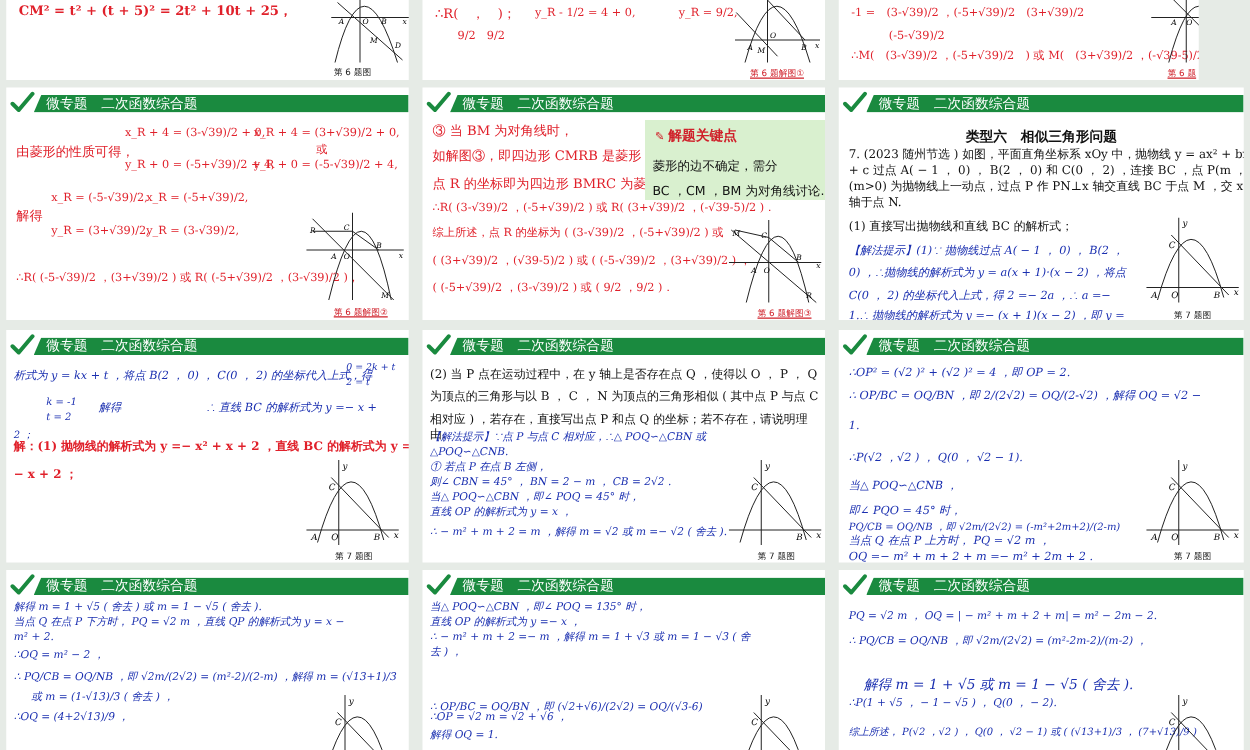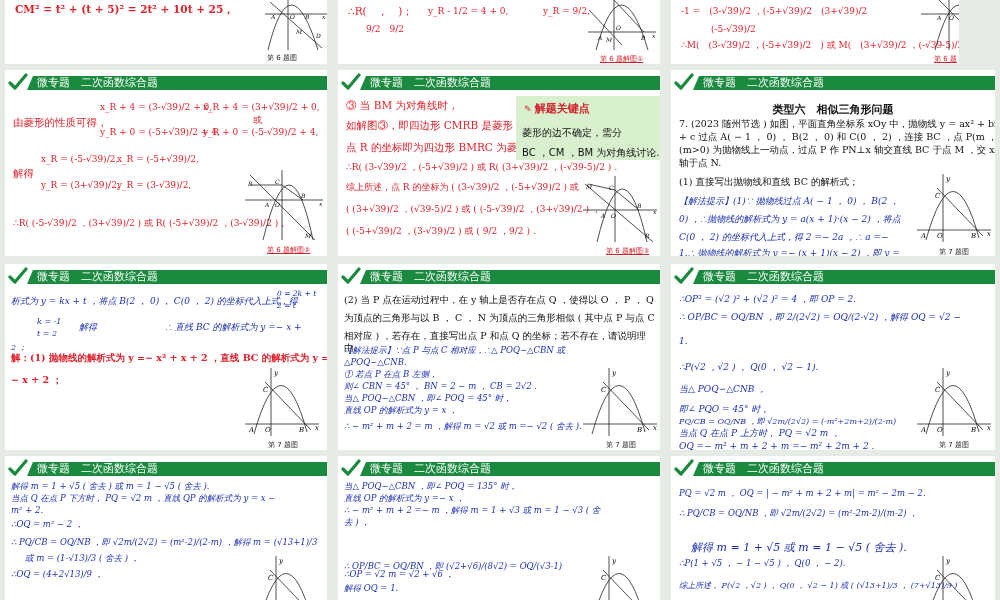--- a/index.html
+++ b/index.html
@@ -316,21 +316,21 @@
         <path d="M2,11 L7,16 L18,3" fill="none" stroke="#1a8a3f" stroke-width="3.2" stroke-linecap="round" stroke-linejoin="round"></path>
       </svg>
     <div class="bar"></div>
     <div class="ttl">微专题　二次函数综合题</div>
   </div>
   <div class="txt blue" style="left:6px;top:24px;font-size:8.5px;line-height:12px;">当△ POQ∽△CBN ，即∠ POQ = 135° 时，</div>
   <div class="txt blue" style="left:6px;top:36px;font-size:8.5px;line-height:12px;">直线 OP 的解析式为 y =− x ，</div>
   <div class="txt blue" style="left:6px;top:48px;font-size:8.5px;line-height:12px;">∴ − m² + m + 2 =− m ，解得 m = 1 + √3 或 m = 1 − √3 ( 舍</div>
   <div class="txt blue" style="left:6px;top:60px;font-size:8.5px;line-height:12px;">去 ) ，</div>
   <div class="txt blue" style="left:6px;top:80px;font-size:8.5px;line-height:12px;margin-top:32px;">∴OP = √2 m = √2 + √6 ，</div>
-  <div class="txt blue" style="left:6px;top:104px;font-size:8.5px;line-height:12px;">∴ OP/BC = OQ/BN ，即 (√2+√6)/(8√2) = OQ/(√3-1)</div>
+  <div class="txt blue" style="left:6px;top:104px;font-size:8.5px;line-height:12px;">∴ OP/BC = OQ/BN ，即 (√2+√6)/(2√2) = OQ/(√3-6)</div>
   <div class="txt blue" style="left:6px;top:126px;font-size:8.5px;line-height:12px;">解得 OQ = 1.</div>
   <svg class="fig" style="left:245px;top:100px;" width="76" height="44" viewBox="0 0 76 44">
     <line x1="26" y1="0" x2="26" y2="44" stroke="#222" stroke-width="0.8"></line>
     <path d="M9,66 Q36,-30 62,64" fill="none" stroke="#222" stroke-width="0.8"></path>
     <line x1="20" y1="14" x2="66" y2="62" stroke="#222" stroke-width="0.8"></line>
     <text x="29" y="7" font-size="7" font-style="italic">y</text>
       <text x="18" y="24" font-size="7" font-style="italic">C</text>
   </svg>
 </div>
 

